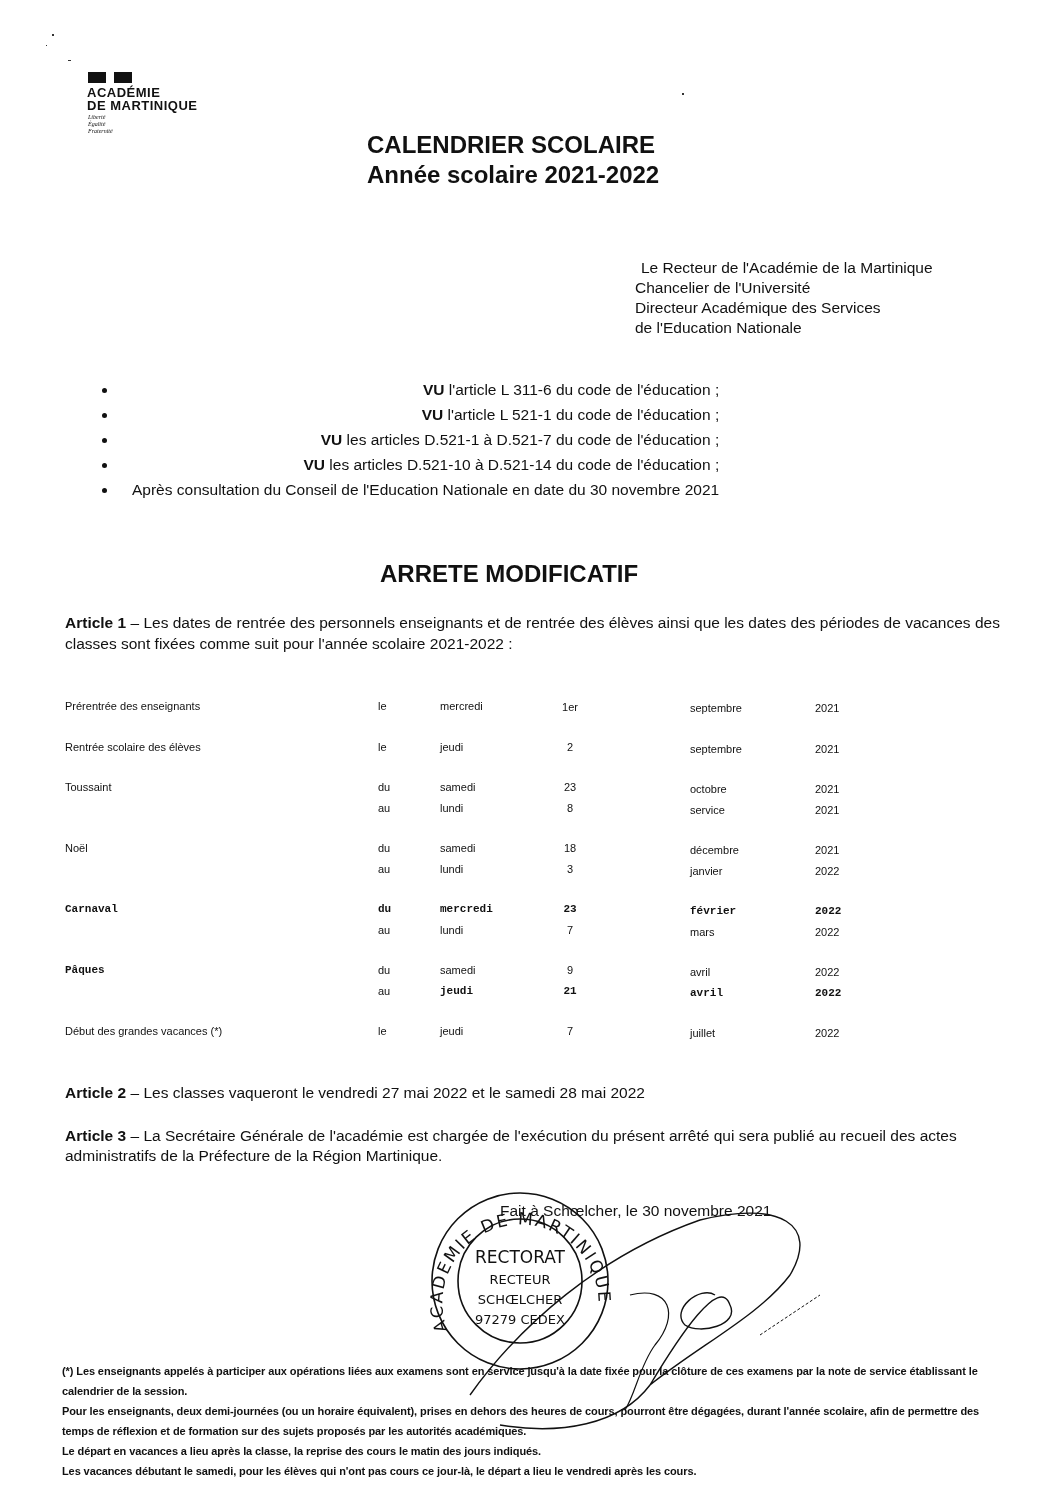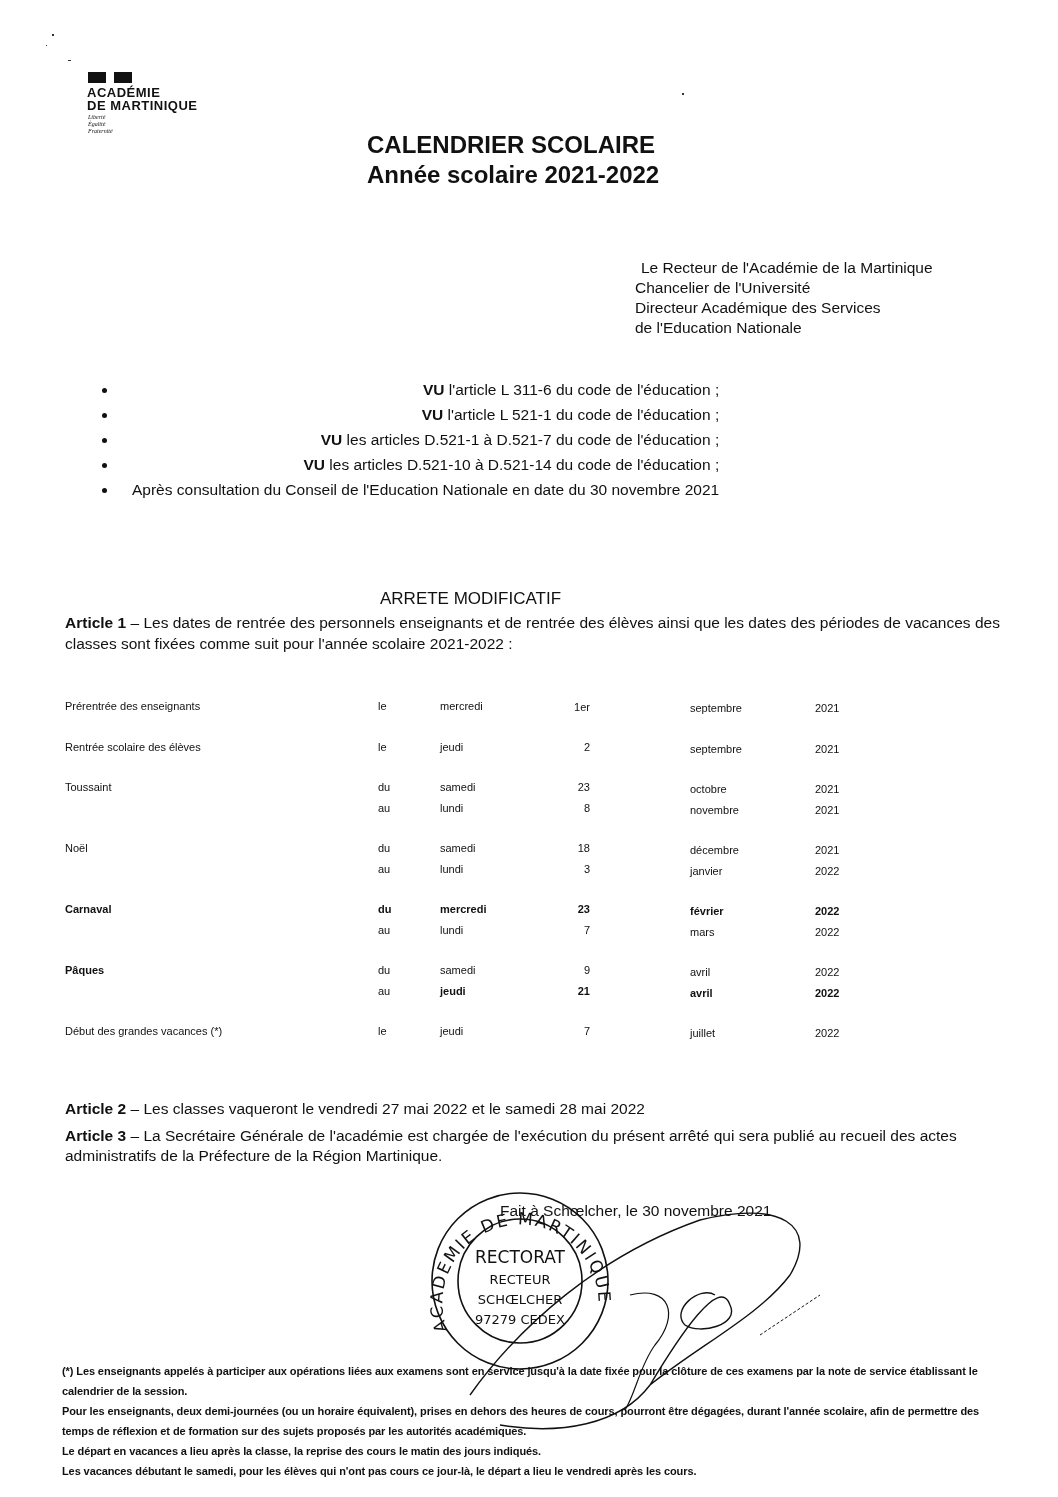--- a/index.html
+++ b/index.html
@@ -13,34 +13,34 @@
   .logo-marks .m2 { position:absolute; left:26px; top:0; width:18px; height:11px; background:#111; }
   .logo-name { left: 87px; top: 86px; font-weight: 700; font-size: 13px; line-height: 13px; letter-spacing: 0.5px; }
   .logo-motto { left: 88px; top: 114px; font-family: "Liberation Serif", serif; font-style: italic; font-size: 6px; line-height: 7px; }
   .speck { width: 2px; height: 2px; background: #333; }
   .title { left: 367px; top: 130px; font-weight: 700; font-size: 24px; line-height: 30px; }
   .recteur { left: 625px; top: 258px; font-size: 15.5px; line-height: 20px; margin-left: 10px; }
   .recteur div:first-child { padding-left: 6px; }
   .vu-list { left: 100px; top: 380px; margin: 0; padding: 0; list-style: none; font-size: 15.5px; text-align: right; }
   .vu-list li { position: relative; padding-left: 32px; height: 25px; line-height: 20px; }
   .vu-list li::before { content: ""; position: absolute; left: 2px; top: 8px; width: 5px; height: 5px; border-radius: 50%; background: #111; }
-  .arrete { left: 380px; top: 560px; font-weight: 400; font-size: 17px; margin-top: 29px; }
+  .arrete { left: 380px; top: 560px; font-weight: 700; font-size: 24px; }
   .art1 { left: 65px; top: 612px; width: 950px; font-size: 15.5px; line-height: 21px; }
   b { font-weight: 700; }
   .sched { left: 65px; top: 696px; width: 820px; font-size: 11px; }
   .sched .row { position: relative; height: 20.5px; }
   .sched .c { position: absolute; top: 0; line-height: 20px; }
   .c-label { left: 0; }
   .c-prep { left: 313px; }
   .c-day { left: 375px; }
-  .c-num { left: 485px; width: 40px; text-align: right; }
+  .c-num { left: 485px; width: 40px; text-align: center; }
   .c-month { left: 625px; }
   .c-year { left: 750px; }
-  .bold { font-weight: 700; }
-  .art2 { left: 65px; top: 1084px; font-size: 15.5px; margin-top: 16px; }
+  .bold { font-weight: 700; font-family: Liberation Mono, monospace; }
+  .art2 { left: 65px; top: 1084px; font-size: 15.5px; }
   .art3 { left: 65px; top: 1126px; width: 920px; font-size: 15.5px; line-height: 20px; }
   .fait { left: 500px; top: 1202px; font-size: 15.5px; }
   .stamp { left: 428px; top: 1186px; width: 185px; height: 185px; }
   .footnotes { left: 62px; top: 1361px; width: 940px; font-size: 11px; line-height: 20px; font-weight: 700; letter-spacing: -0.1px; }
 </style>
 </head>
 <body>
 
 <div class="abs speck" style="left:52px;top:34px;"></div>
 <div class="abs speck" style="left:46px;top:45px;width:1px;height:1px;"></div>
@@ -114,21 +114,21 @@
     <span class="c c-prep">du</span>
     <span class="c c-day">samedi</span>
     <span class="c c-num">23</span>
     <span class="c c-month" style="top:2px">octobre</span>
     <span class="c c-year" style="top:2px">2021</span>
   </div>
   <div class="row">
     <span class="c c-prep">au</span>
     <span class="c c-day">lundi</span>
     <span class="c c-num">8</span>
-    <span class="c c-month" style="top:2px">novembre</span>
+    <span class="c c-month" style="top:2px">service</span>
     <span class="c c-year" style="top:2px">2021</span>
   </div>
   <div style="height:20px"></div>
 
   <div class="row">
     <span class="c c-label">Noël</span>
     <span class="c c-prep">du</span>
     <span class="c c-day">samedi</span>
     <span class="c c-num">18</span>
     <span class="c c-month" style="top:2px">décembre</span>

